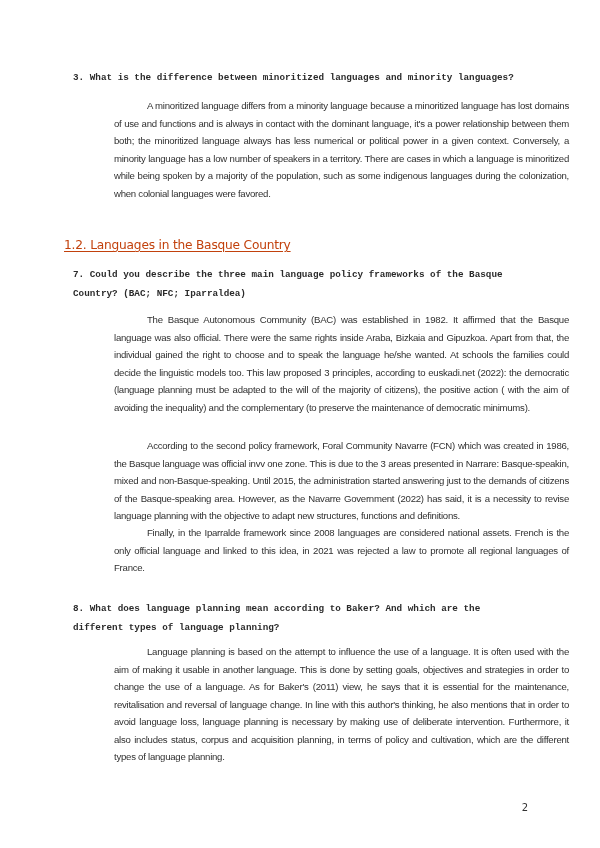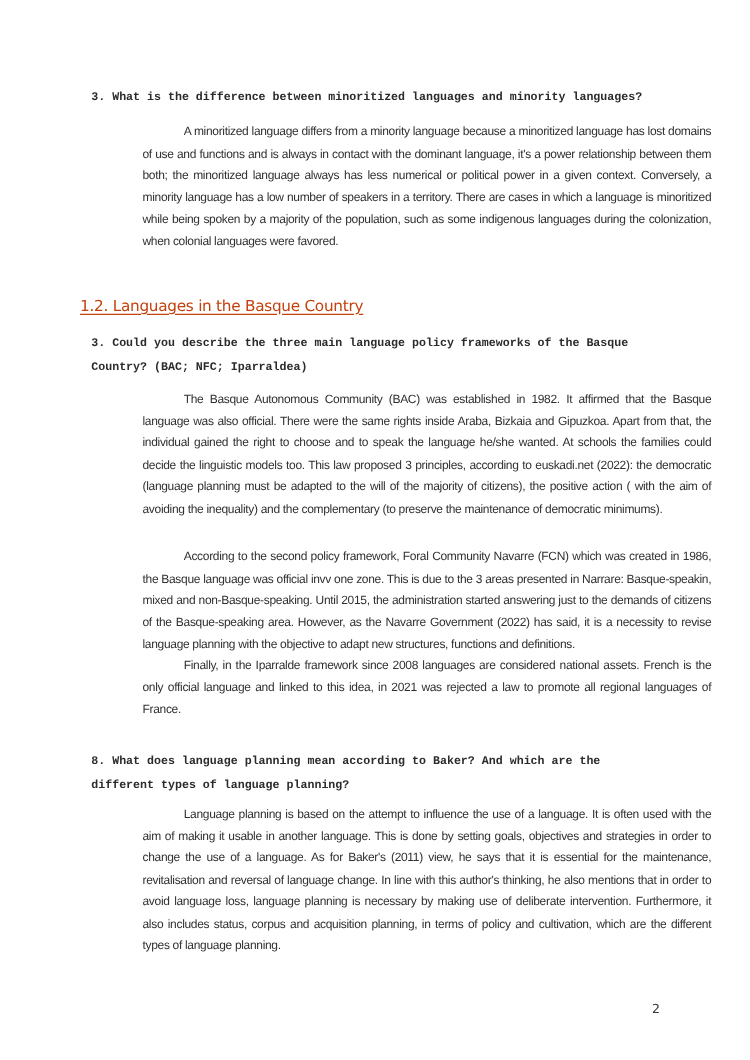--- a/index.html
+++ b/index.html
@@ -15,21 +15,21 @@
 <body>
 
 <div class="page">
 
   <div class="q" style="top:68px;">3. What is the difference between minoritized languages and minority languages?</div>
 
   <div class="p" style="top:97px;"><span class="ind"></span><span>A minoritized language differs from a minority language because a minoritized language  has lost domains of use and functions and is always in contact with the dominant language, it's a power relationship between them both; the minoritized language always has less numerical or political power in a given context. Conversely, a minority language has a low number of speakers in a territory. There are cases in which a language is minoritized while being spoken by a majority of the population, such as some indigenous languages during the colonization, when colonial languages were favored.</span></div>
 
   <div class="h2">1.2. Languages in the Basque Country</div>
 
-  <div class="q" style="top:265px;">3. Could you describe the three main language policy frameworks of the Basque Country? (BAC; NFC; Iparraldea)</div>
+  <div class="q" style="top:265px;">7. Could you describe the three main language policy frameworks of the Basque Country? (BAC; NFC; Iparraldea)</div>
 
   <div class="p" style="top:311px;"><span class="ind"></span><span>The Basque Autonomous Community (BAC) was established in 1982. It affirmed that the Basque language was also official. There were the same rights inside Araba, Bizkaia and Gipuzkoa. Apart from that, the individual gained the right to choose and to speak the language he/she  wanted. At schools the families could decide the linguistic models too. This law proposed 3 principles, according to euskadi.net (2022): the democratic (language planning must be adapted to the will of the majority of citizens), the positive action ( with the aim of avoiding the inequality) and the complementary (to preserve the maintenance of democratic minimums).</span></div>
 
   <div class="p" style="top:437px;"><span class="ind"></span><span>According to the second policy framework, Foral Community Navarre (FCN) which was created in 1986, the Basque language was official invv one zone. This is due to the 3 areas presented in Narrare: Basque-speakin, mixed and non-Basque-speaking. Until 2015, the administration started answering just to the demands of citizens of the Basque-speaking area. However, as the Navarre Government (2022) has said, it is a necessity to revise language planning with the objective to adapt new structures, functions and definitions.</span></div>
 
   <div class="p" style="top:524px;"><span class="ind"></span><span>Finally, in the Iparralde framework since 2008 languages are considered national assets.  French is the only official language and linked to this idea, in 2021 was rejected a law to promote all regional languages of France.</span></div>
 
   <div class="q" style="top:599px;"> 8. What does language planning mean according to Baker? And which are the different types of language planning?</div>
 
   <div class="p" style="top:643px;"><span class="ind"></span><span>Language planning is based on the attempt to influence the use of a language. It is often used with the aim of making it usable in another language. This is done by setting goals, objectives and strategies in order to change the use of a language. As for Baker's (2011) view, he says that it is essential for the maintenance, revitalisation and reversal of language change. In line with this author's thinking, he also mentions that in order to avoid language loss, language planning is necessary by making use of deliberate intervention. Furthermore, it also includes status, corpus and acquisition planning, in terms of policy and cultivation, which are the different types of language planning.</span></div>

